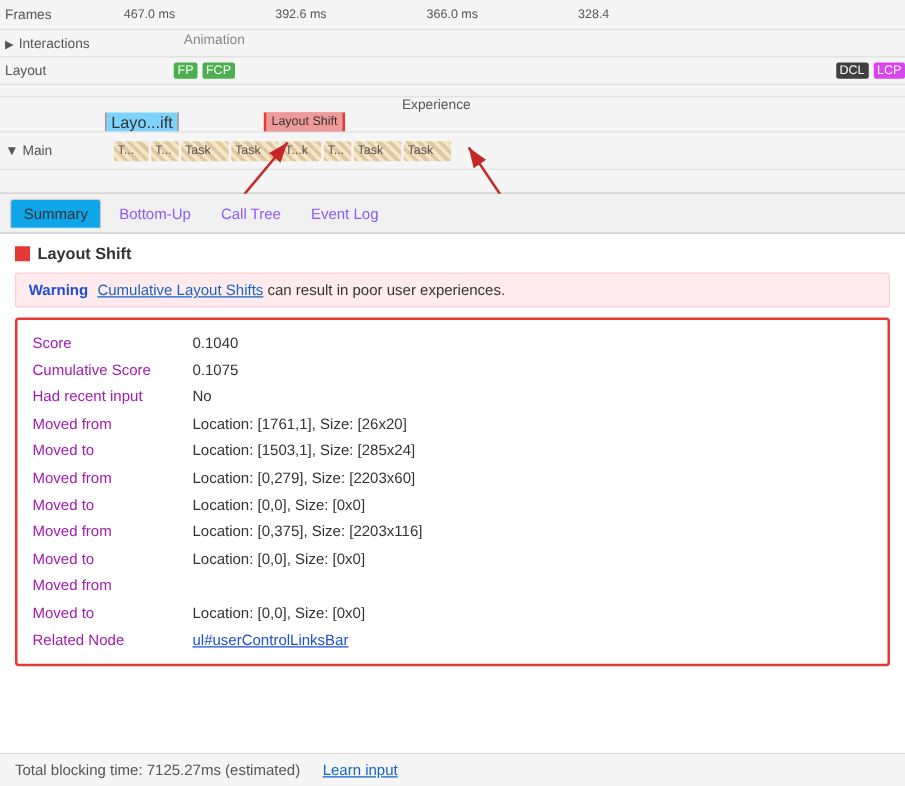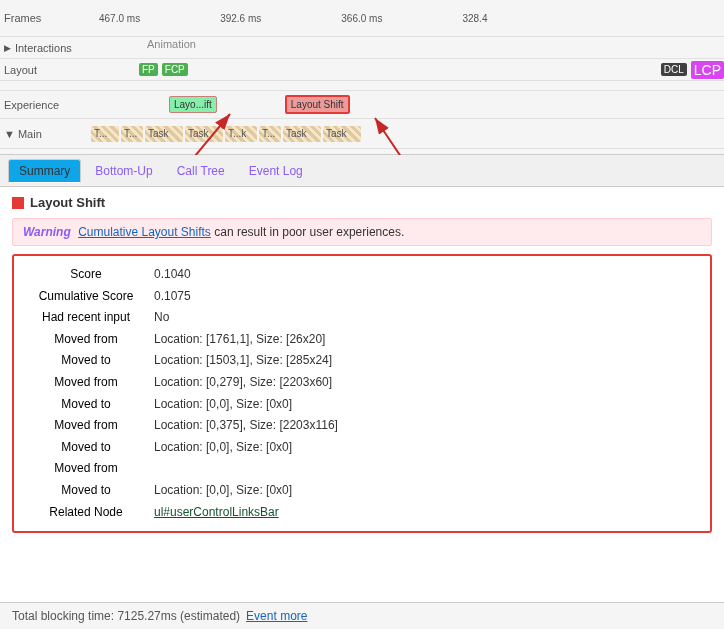--- a/index.html
+++ b/index.html
@@ -44,21 +44,21 @@
       flex: 1;
       position: relative;
       height: 100%;
       overflow: hidden;
     }
 
     
     .frames-row {
       display: flex;
       align-items: center;
-      height: 37px;
+      height: 24px;
       border-bottom: 1px solid #e0e0e0;
       padding-left: 4px;
       background: #f5f5f5;
     }
 
     .frame-markers {
       display: flex;
       flex: 1;
       font-size: 10px;
       color: #555;
@@ -72,21 +72,21 @@
       color: white;
       font-size: 10px;
       padding: 1px 3px;
       border-radius: 2px;
       display: inline-block;
     }
 
     .timing-bar-blue {
       background: #d946ef;
       color: white;
-      font-size: 14px;
+      font-size: 10px;
       padding: 1px 3px;
       border-radius: 2px;
       display: inline-block;
     }
 
     .timing-bar-dark {
       background: #404040;
       color: white;
       font-size: 10px;
       padding: 1px 3px;
@@ -99,24 +99,24 @@
     .experience-content {
       display: flex;
       align-items: center;
       gap: 4px;
       position: relative;
       width: 100%;
       height: 100%;
     }
 
     .ls-box-gray {
-      background: #86efac;
+      background: #7dd3fc;
       border: 1px solid #c97e7c;
       color: #333;
-      font-size: 10px;
+      font-size: 13px;
       padding: 2px 4px;
       border-radius: 2px;
       cursor: pointer;
       white-space: nowrap;
       margin-left: 80px;
     }
 
     .ls-box-selected {
       background: #ef9a9a;
       border: 2px solid #e53935;
@@ -212,24 +212,23 @@
       background: #ffebee;
       border: 1px solid #ffcdd2;
       padding: 6px 10px;
       font-size: 12px;
       color: #333;
       margin-bottom: 8px;
       border-radius: 2px;
     }
 
     .warning-bar .warning-label {
-      color: #8b5cf6;
+      color: #1d4ed8;
       font-weight: 600;
       margin-right: 4px;
-      font-style: italic;
     }
 
     .warning-bar .link {
       color: #1565c0;
       text-decoration: underline;
       cursor: pointer;
     }
 
     
     .details-box {
@@ -240,50 +239,49 @@
       line-height: 1.8;
       color: #333;
     }
 
     .detail-row {
       display: flex;
       gap: 8px;
     }
 
     .detail-label {
-      color: #000000;
+      color: #a21caf;
       min-width: 120px;
       flex-shrink: 0;
-      text-align: center;
     }
 
     .detail-value {
       color: #333;
     }
 
     .detail-value.link {
-      color: #14532d;
+      color: #1d4ed8;
       text-decoration: underline;
       cursor: pointer;
     }
 
     
     .footer {
       position: fixed;
       bottom: 0;
       left: 0;
       width: 724px;
       background: #f5f5f5;
       border-top: 1px solid #ccc;
       padding: 6px 12px;
       font-size: 12px;
       color: #555;
       display: flex;
       align-items: flex-start;
-      gap: 6px;
+      gap: 18px;
     }
 
     .footer .link {
       color: #1565c0;
       text-decoration: underline;
       cursor: pointer;
     }
 
     
     .expand-icon {
@@ -338,21 +336,21 @@
         <span class="timing-bar-green">FP</span>
         <span class="timing-bar-green">FCP</span>
         <span style="flex:1;"></span>
         <span class="timing-bar-dark">DCL</span>
         <span class="timing-bar-blue">LCP</span>
       </div>
     </div>
 
     <div style="height:10px; border-bottom:1px solid #e0e0e0;"></div>
 
-    <div class="timeline-row" style="height:28px;">
+    <div class="timeline-row" style="height:28px;flex-direction:column;">
       <div class="timeline-row-label">
         <span>Experience</span>
       </div>
       <div class="timeline-content experience-content">
 
         <div class="ls-box-gray">
           <span>Layo...ift</span>
         </div>
         <div style="width:60px;"></div>
         <div class="ls-box-selected">
@@ -487,14 +485,14 @@
     </div>
     <div class="detail-row">
       <span class="detail-label">Related Node</span>
       <span class="detail-value link">ul#userControlLinksBar</span>
     </div>
   </div>
 </div>
 
 <div class="footer">
   <span>Total blocking time: 7125.27ms (estimated)</span>
-  <span class="link">Event more</span>
+  <span class="link">Learn input</span>
 </div>
 
 </body></html>

